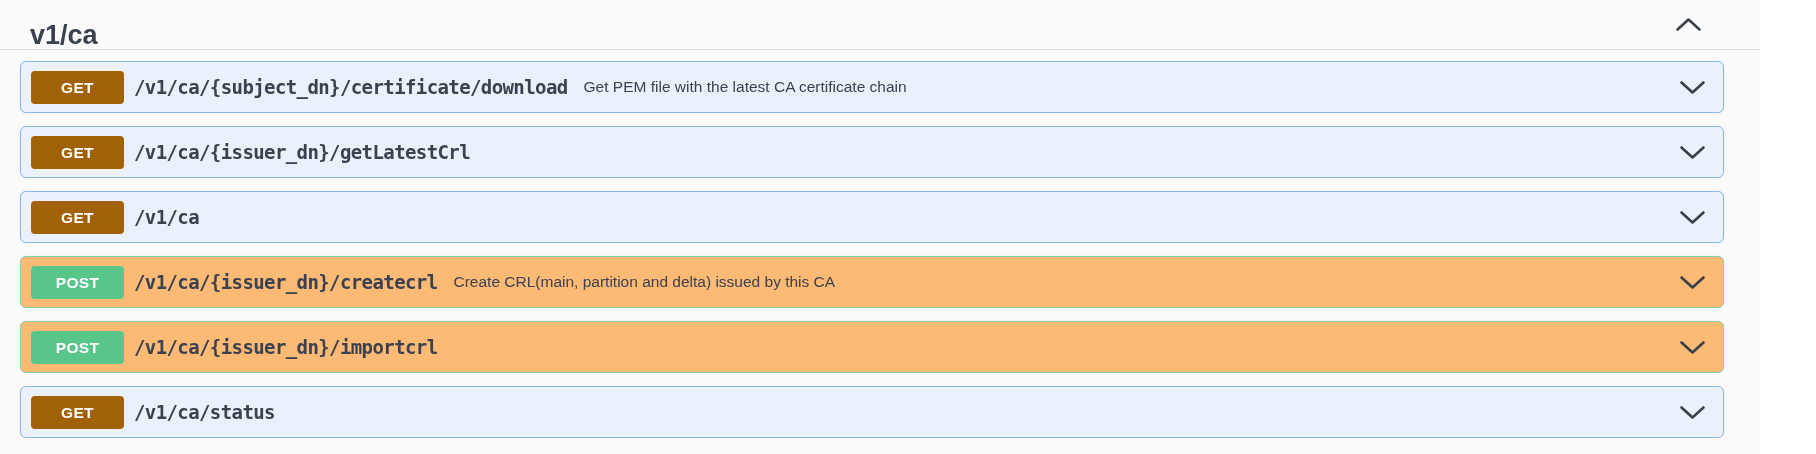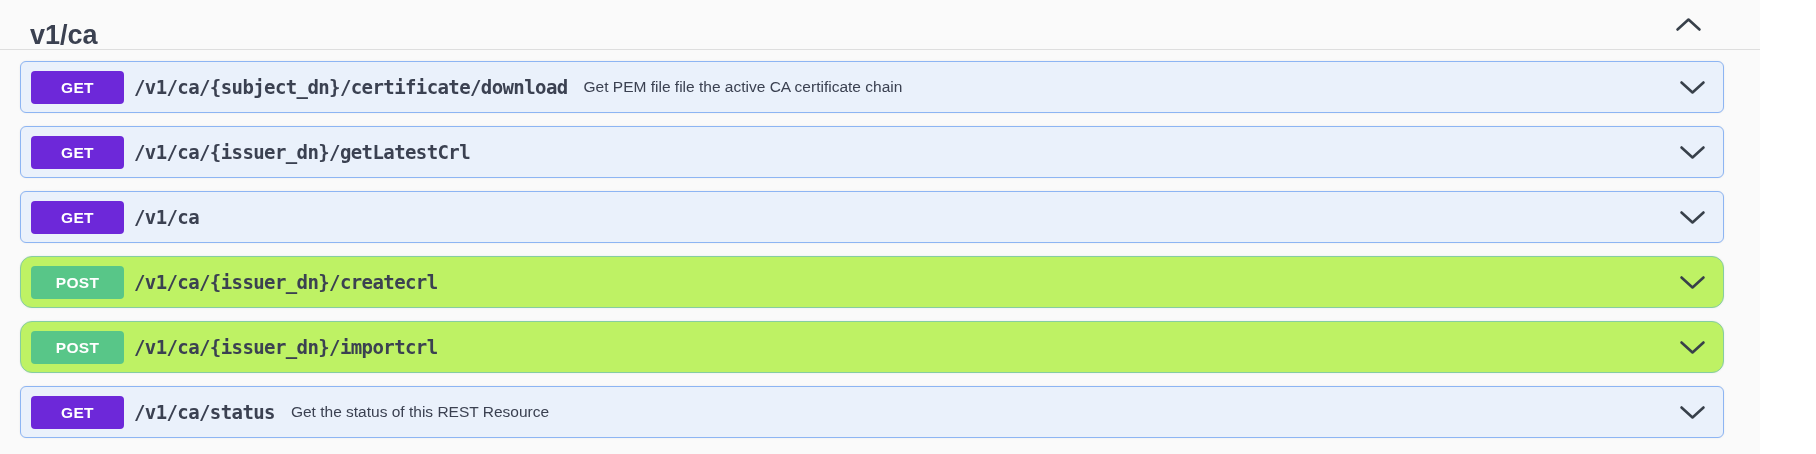--- a/index.html
+++ b/index.html
@@ -54,38 +54,37 @@
     align-items: center;
     border: 1.5px solid;
     cursor: pointer;
     box-shadow: 0 0 2px rgba(0,0,0,0.08);
   }
   .opblock.get {
     background: #eaf1fb;
     border-color: #8db5f3;
   }
   .opblock.post {
-    background: #bef264;
+    background: #fdba74;
     border-color: #85cda2;
-    border-radius: 12px;
   }
   .method-badge {
     flex: 0 0 93px;
     margin-left: 10px;
     height: 33px;
     line-height: 33px;
     text-align: center;
     border-radius: 4px;
     color: #ffffff;
     font-weight: bold;
     font-size: 15.5px;
     letter-spacing: 0.3px;
     font-family: "Liberation Sans", sans-serif;
   }
-  .opblock.get .method-badge { background: #6d28d9; }
+  .opblock.get .method-badge { background: #a16207; }
   .opblock.post .method-badge { background: #58c688; }
   .op-path {
     margin-left: 10px;
     font-family: "DejaVu Sans Mono", "Liberation Mono", monospace;
     font-weight: bold;
     font-size: 19px;
     color: #3b4151;
     letter-spacing: -0.6px;
     white-space: nowrap;
   }
@@ -115,21 +114,21 @@
       <svg width="27" height="15" viewBox="0 0 27 15">
         <polyline points="2.5,12.5 13.5,2.5 24.5,12.5" fill="none" stroke="#38404a" stroke-width="2.6" stroke-linecap="round" stroke-linejoin="round"></polyline>
       </svg>
     </span>
   </div>
 
   <div class="rows">
       <div class="opblock get">
     <span class="method-badge">GET</span>
     <span class="op-path">/v1/ca/{subject_dn}/certificate/download</span>
-    <span class="op-desc">Get PEM file file the active CA certificate chain</span>
+    <span class="op-desc">Get PEM file with the latest CA certificate chain</span>
     <span class="op-chevron">
       <svg width="27" height="15" viewBox="0 0 27 15">
         <polyline points="2.5,2.5 13.5,12.5 24.5,2.5" fill="none" stroke="#38404a" stroke-width="2.6" stroke-linecap="round" stroke-linejoin="round"></polyline>
       </svg>
     </span>
   </div>
       <div class="opblock get">
     <span class="method-badge">GET</span>
     <span class="op-path">/v1/ca/{issuer_dn}/getLatestCrl</span>
     <span class="op-chevron">
@@ -143,39 +142,39 @@
     <span class="op-path">/v1/ca</span>
     <span class="op-chevron">
       <svg width="27" height="15" viewBox="0 0 27 15">
         <polyline points="2.5,2.5 13.5,12.5 24.5,2.5" fill="none" stroke="#38404a" stroke-width="2.6" stroke-linecap="round" stroke-linejoin="round"></polyline>
       </svg>
     </span>
   </div>
       <div class="opblock post">
     <span class="method-badge">POST</span>
     <span class="op-path">/v1/ca/{issuer_dn}/createcrl</span>
+    <span class="op-desc">Create CRL(main, partition and delta) issued by this CA</span>
     <span class="op-chevron">
       <svg width="27" height="15" viewBox="0 0 27 15">
         <polyline points="2.5,2.5 13.5,12.5 24.5,2.5" fill="none" stroke="#38404a" stroke-width="2.6" stroke-linecap="round" stroke-linejoin="round"></polyline>
       </svg>
     </span>
   </div>
       <div class="opblock post">
     <span class="method-badge">POST</span>
     <span class="op-path">/v1/ca/{issuer_dn}/importcrl</span>
     <span class="op-chevron">
       <svg width="27" height="15" viewBox="0 0 27 15">
         <polyline points="2.5,2.5 13.5,12.5 24.5,2.5" fill="none" stroke="#38404a" stroke-width="2.6" stroke-linecap="round" stroke-linejoin="round"></polyline>
       </svg>
     </span>
   </div>
       <div class="opblock get">
     <span class="method-badge">GET</span>
     <span class="op-path">/v1/ca/status</span>
-    <span class="op-desc">Get the status of this REST Resource</span>
     <span class="op-chevron">
       <svg width="27" height="15" viewBox="0 0 27 15">
         <polyline points="2.5,2.5 13.5,12.5 24.5,2.5" fill="none" stroke="#38404a" stroke-width="2.6" stroke-linecap="round" stroke-linejoin="round"></polyline>
       </svg>
     </span>
   </div>
     </div>
 
 </div>
 

